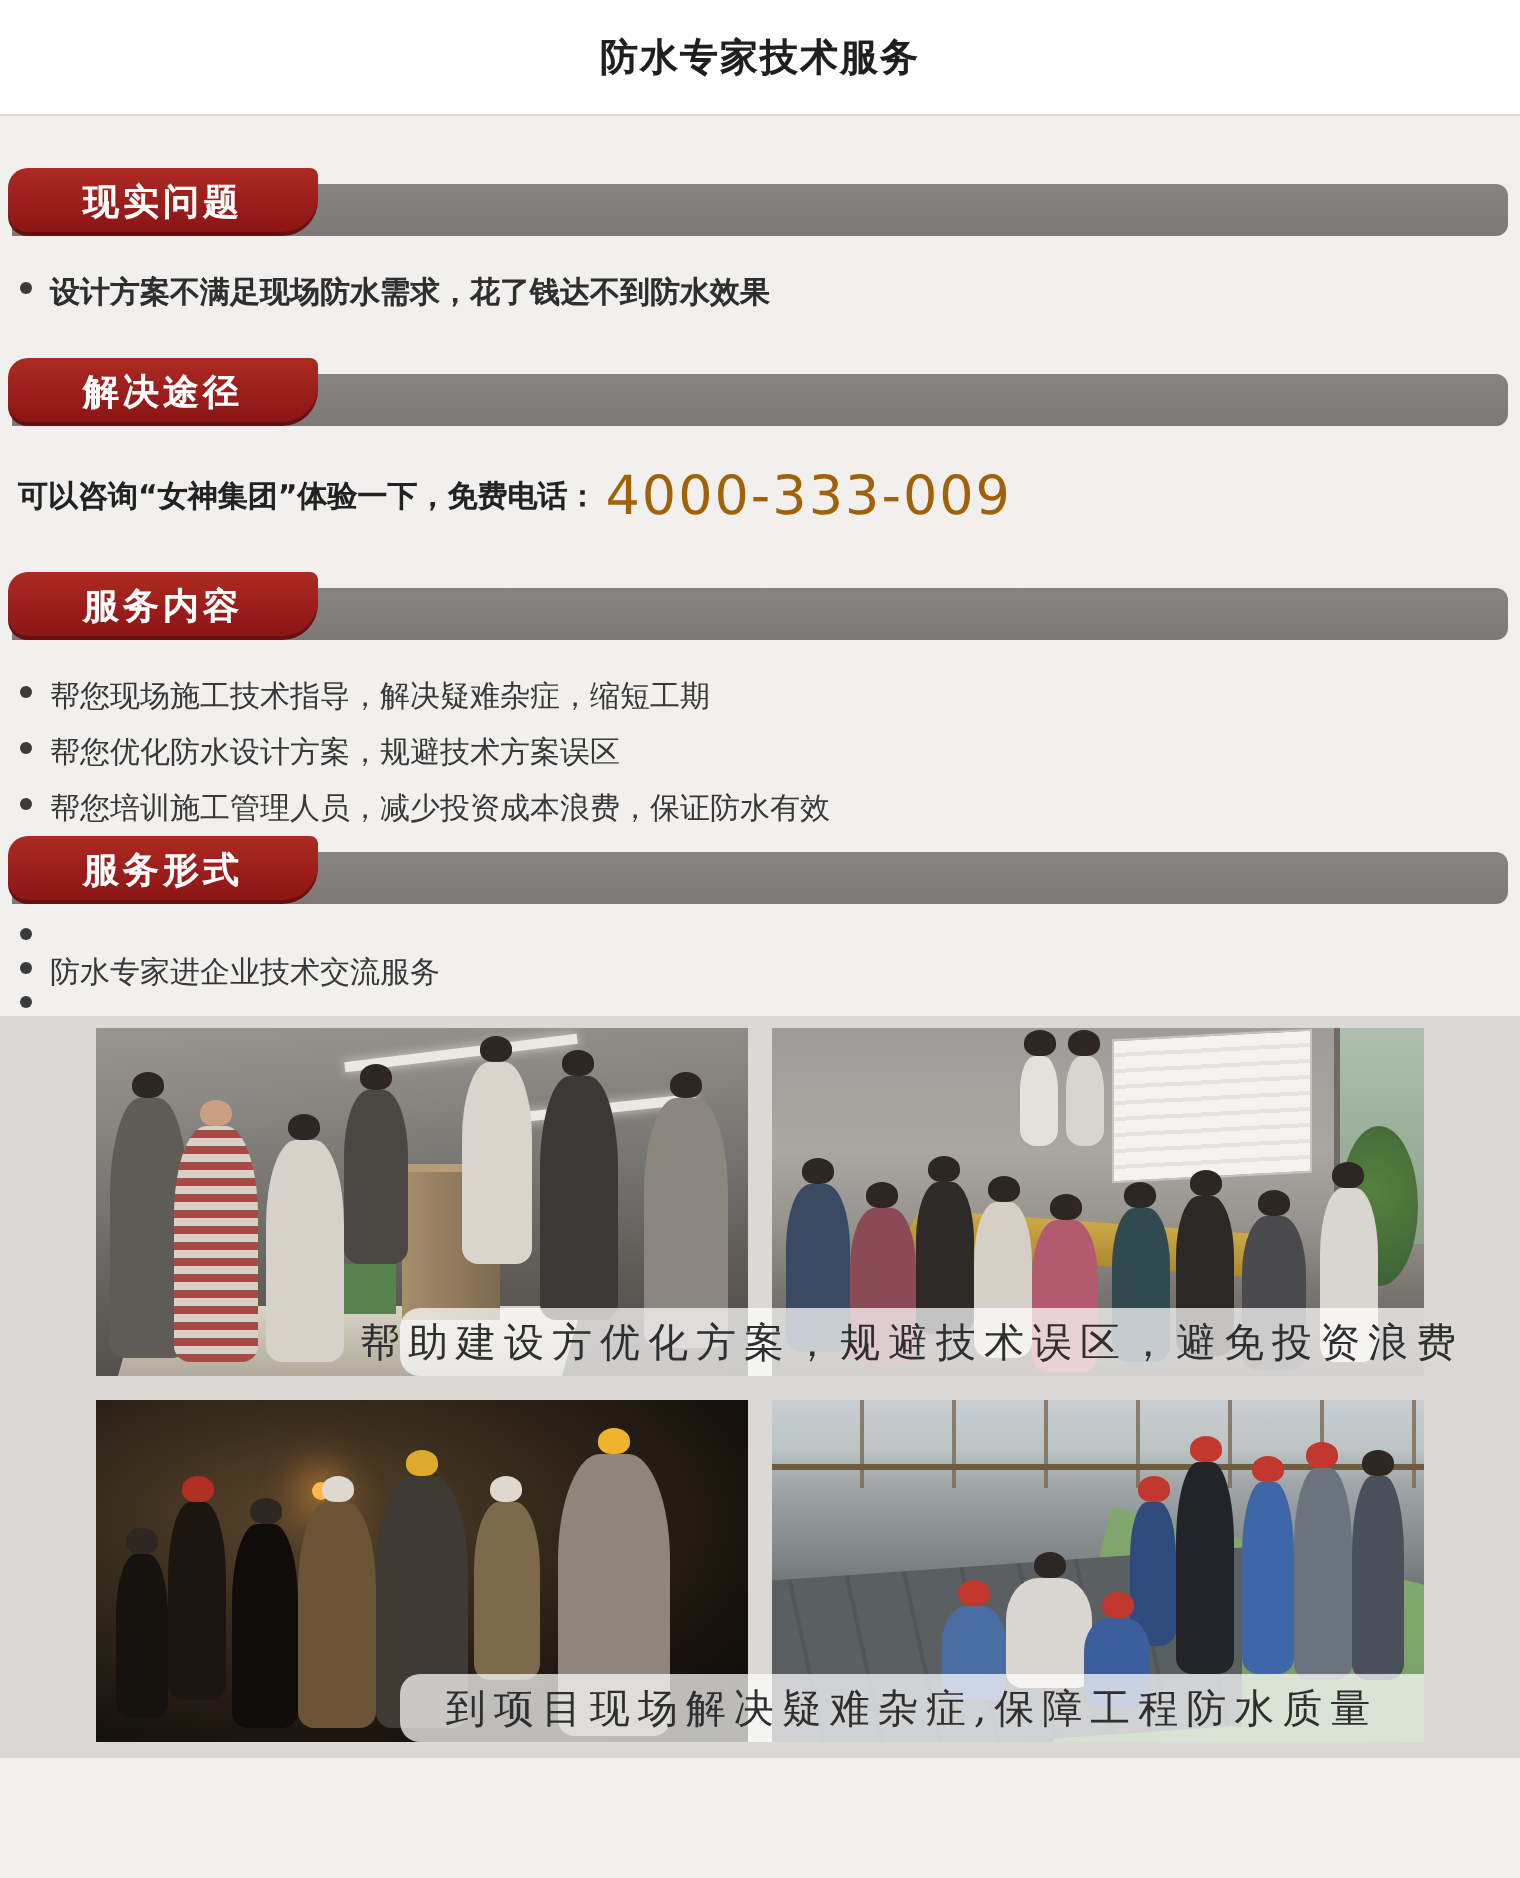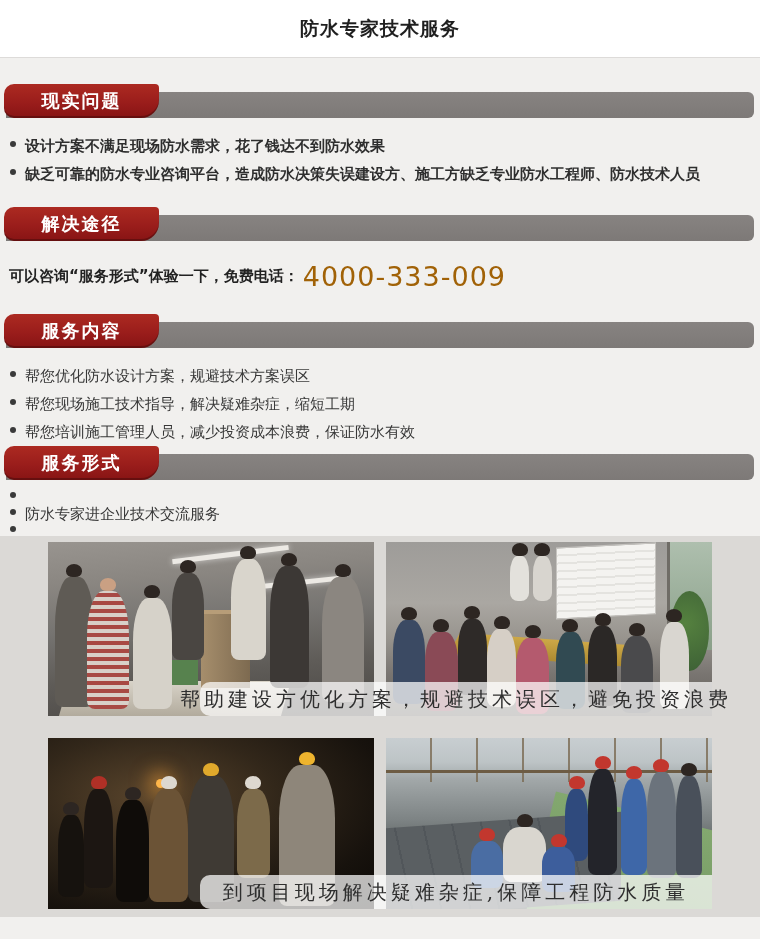--- a/index.html
+++ b/index.html
@@ -56,21 +56,21 @@
   .consult .prefix{font-size:15px;font-weight:bold;color:#222222;}
   .consult .phone{
     font-size:27px;color:#a16207;margin-left:4px;letter-spacing:1px;
     font-family:"DejaVu Sans","Liberation Sans",sans-serif;
   }
   
   .gallery{
     margin-top:2px;background:#dbd9d6;padding:6px 48px 8px;
   }
   .g-row{position:relative;display:flex;gap:12px;}
-  .g-row + .g-row{margin-top:22px;}
+  .g-row + .g-row{margin-top:12px;}
   .photo{position:relative;flex:1;overflow:hidden;}
   .row1 .photo{height:174px;}
   .row2 .photo{height:171px;}
   .caption{
     position:absolute;right:0;bottom:0;z-index:5;
     width:512px;height:34px;
     background:rgba(255,255,255,.72);
     border-radius:10px 0 0 10px;
     display:flex;align-items:center;justify-content:center;
     font-family:"DejaVu Serif","Liberation Serif",serif;
@@ -134,47 +134,43 @@
 
 <div class="ribbon rib-1">
   <div class="band"></div>
   <div class="tab">现实问题</div>
 </div>
 <ul class="bullets bold pad-after-1">
   <li>
     <span class="dot"></span>
     <span>设计方案不满足现场防水需求，花了钱达不到防水效果</span>
   </li>
-  <li>
-    <span class="dot"></span>
-    <span>缺乏可靠的防水专业咨询平台，造成防水决策失误建设方、施工方缺乏专业防水工程师、防水技术人员</span>
-  </li>
 </ul>
 
 <div class="ribbon rib-2">
   <div class="band"></div>
   <div class="tab">解决途径</div>
 </div>
 <p class="consult">
-  <span class="prefix">可以咨询“服务形式”体验一下，免费电话：</span>
+  <span class="prefix">可以咨询“女神集团”体验一下，免费电话：</span>
   <span class="phone">4000-333-009</span>
 </p>
 
 <div class="ribbon rib-3">
   <div class="band"></div>
   <div class="tab">服务内容</div>
 </div>
 <ul class="bullets pad-after-3">
   <li>
     <span class="dot"></span>
+    <span>帮您现场施工技术指导，解决疑难杂症，缩短工期</span>
+  </li>
+  <li>
+    <span class="dot"></span>
     <span>帮您优化防水设计方案，规避技术方案误区</span>
-  </li>
-  <li>
-    <span class="dot"></span>
-    <span>帮您现场施工技术指导，解决疑难杂症，缩短工期</span>
   </li>
   <li>
     <span class="dot"></span>
     <span>帮您培训施工管理人员，减少投资成本浪费，保证防水有效</span>
   </li>
 </ul>
 
 <div class="ribbon rib-4">
   <div class="band"></div>
   <div class="tab">服务形式</div>

